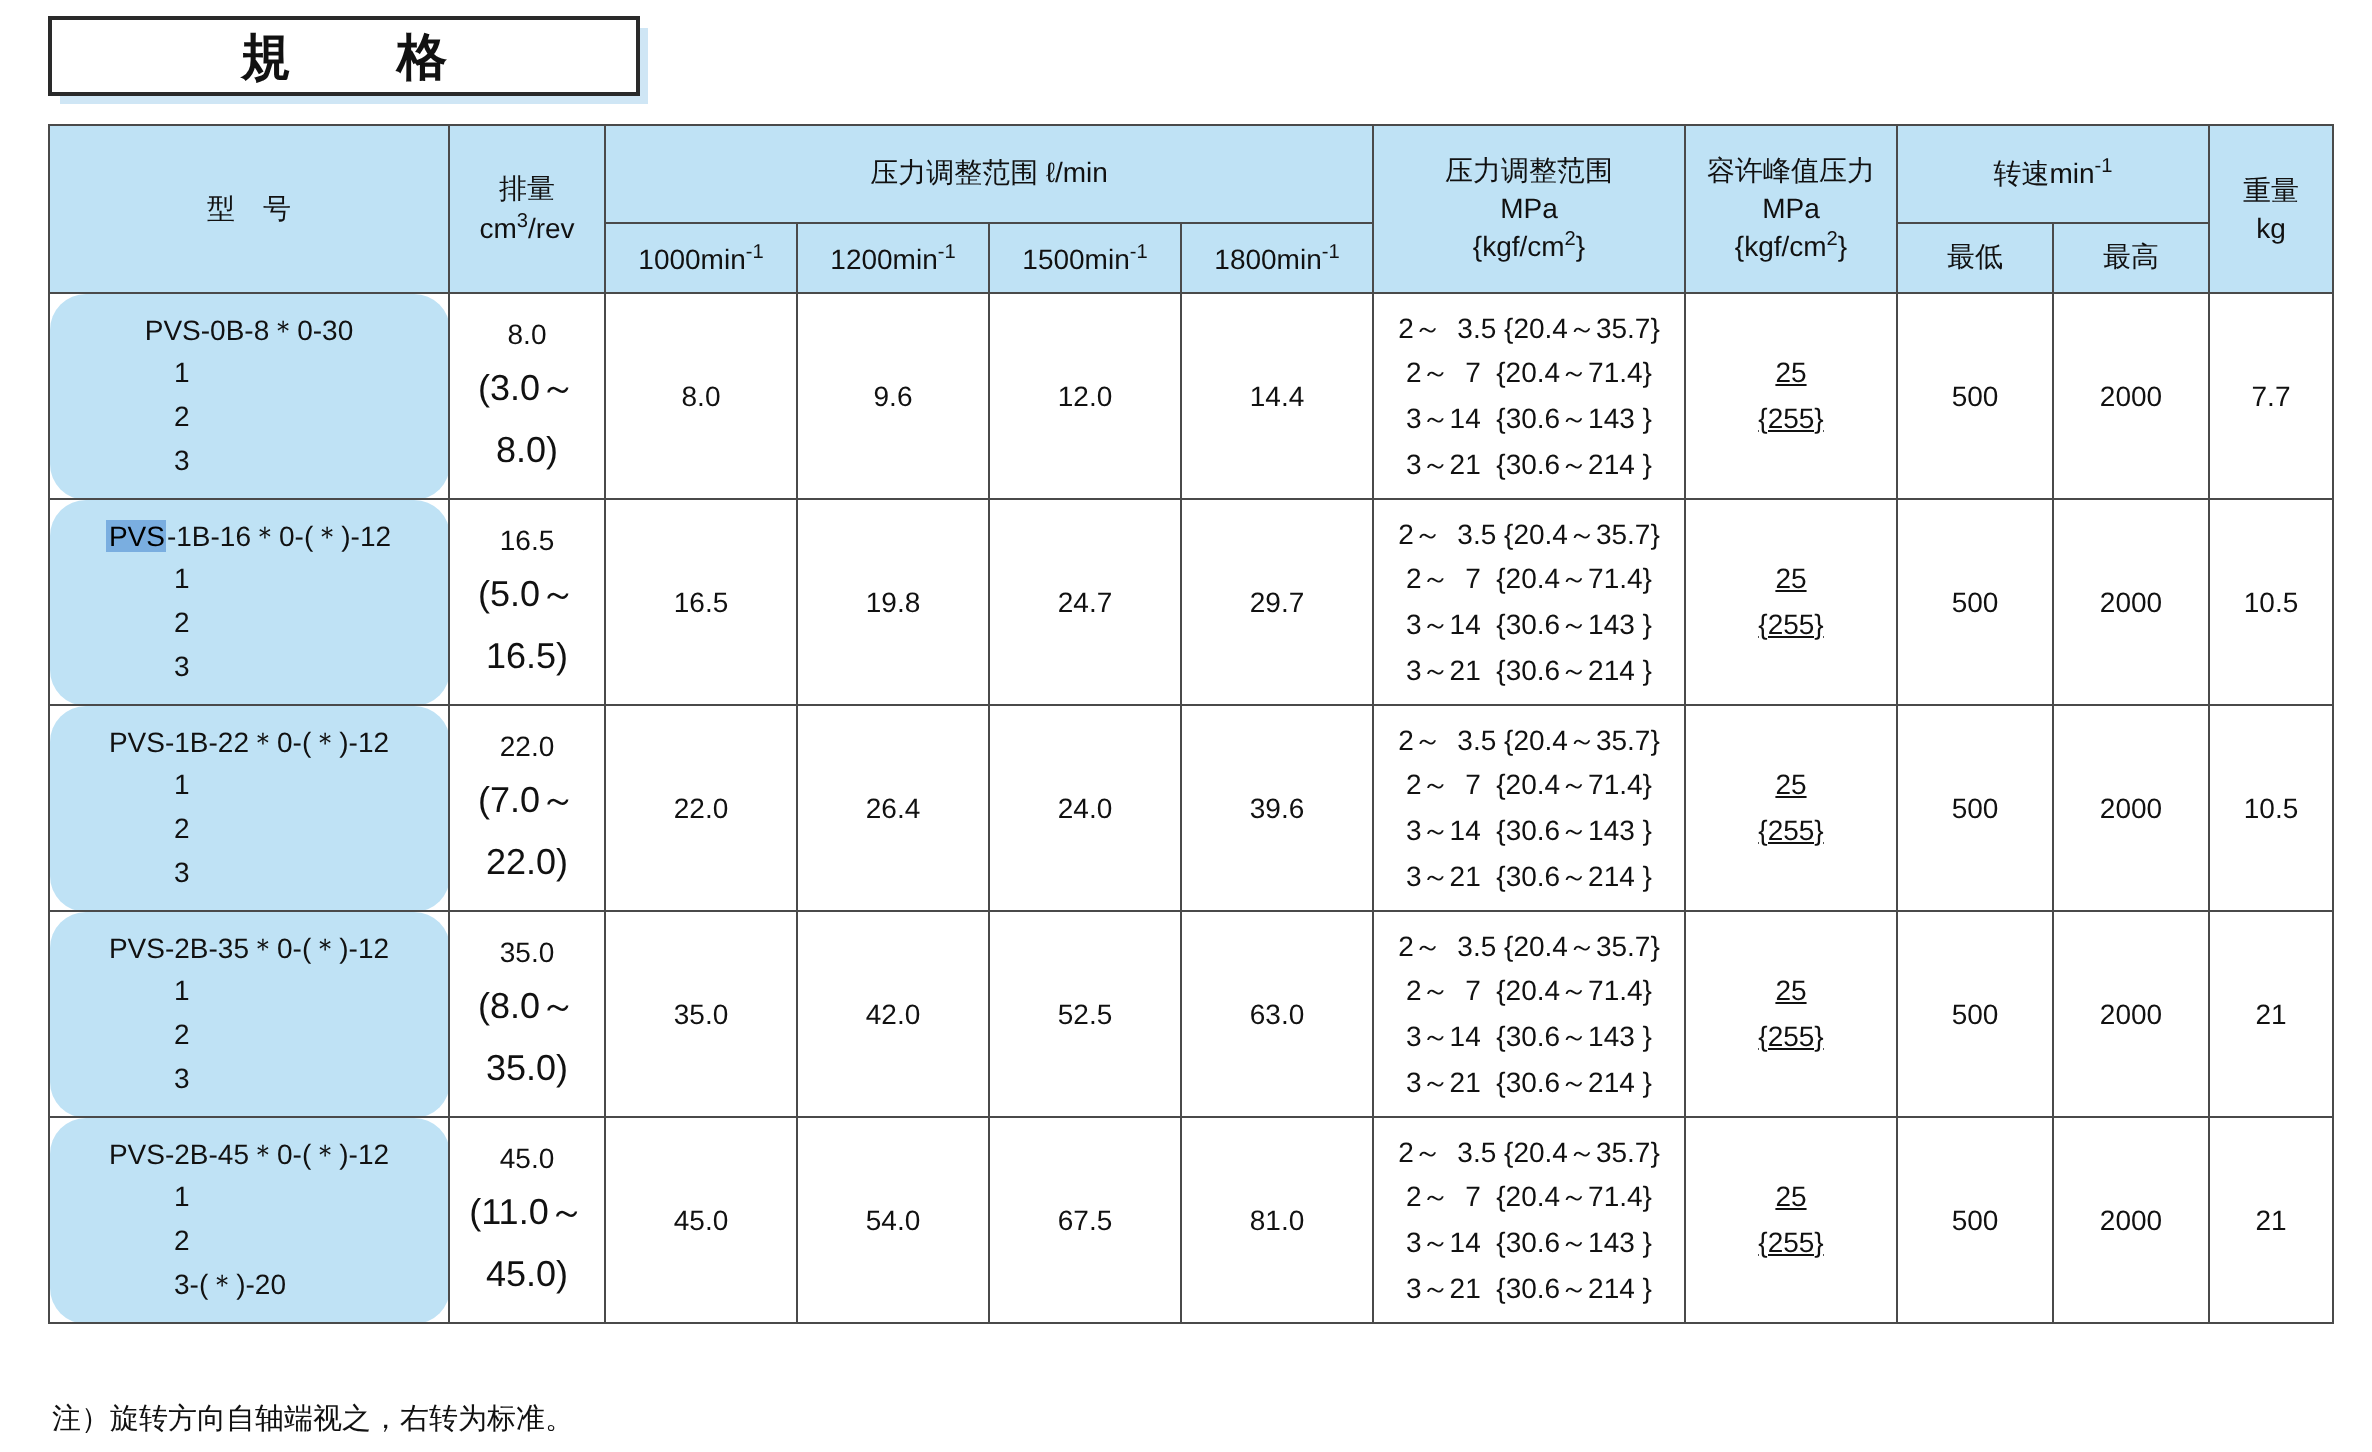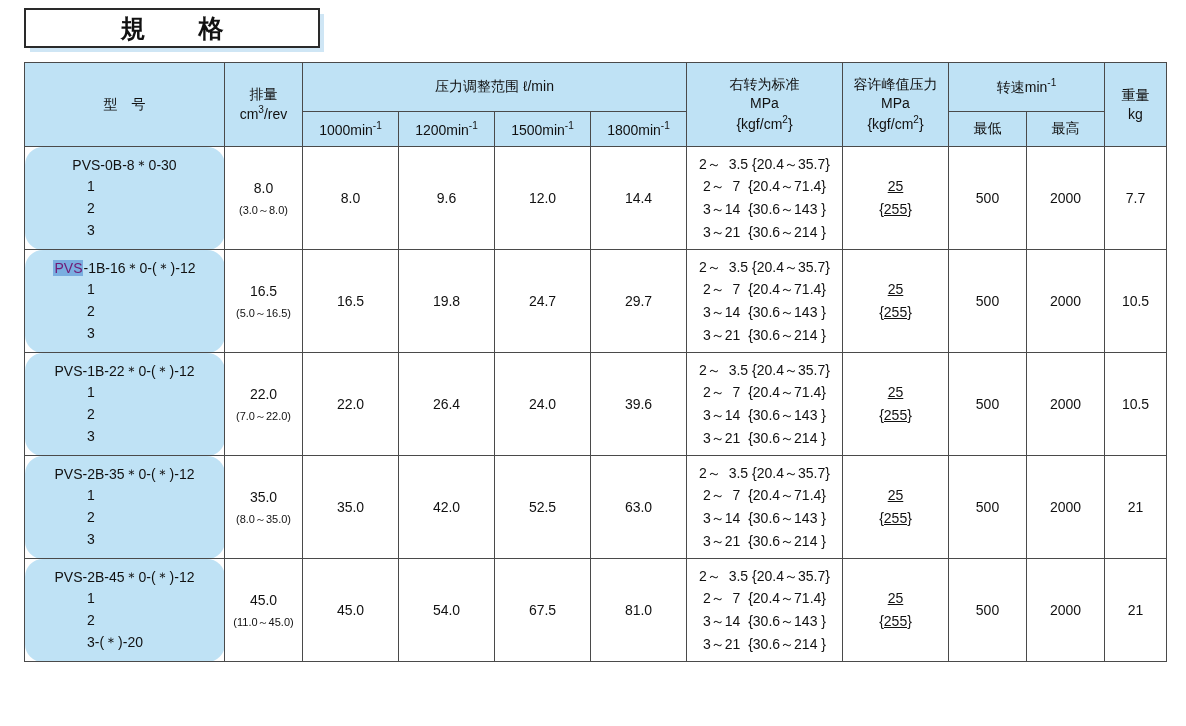--- a/index.html
+++ b/index.html
@@ -116,27 +116,27 @@
     border-radius: 18px;
   }
   .model-line1 { display: block; }
   .model-sub {
     display: block;
     padding-left: 62px;
     text-align: left;
   }
   .sel {
     background: #7aaee0;
-    color: #701a75;
+    color: #000000;
     padding: 0 1px;
   }
 
   .disp-cell { line-height: 1.7; font-size: 14.5px; }
   .disp-main { display: block; }
-  .disp-range { display: block; font-size: 11px; }
+  .disp-range { display: block; font-size: 18px; }
 
   .flow-cell { font-size: 15px; }
 
   .press-cell {
     text-align: left;
     padding: 5px 0 5px 12px;
     font-size: 12.5px;
     line-height: 1.62;
     white-space: pre;
     font-family: "Liberation Sans", sans-serif;
@@ -187,21 +187,21 @@
       </colgroup>
       <thead>
         <tr>
           <td rowspan="2" class="hdr-main">型　号</td>
           <td rowspan="2" class="hdr-main hdr-two-line">
             <span>排量</span><br>
             <span>cm<sup>3</sup>/rev</span>
           </td>
           <td colspan="4" class="hdr-main">压力调整范围 ℓ/min</td>
           <td rowspan="2" class="hdr-main hdr-two-line">
-            <span>右转为标准</span><br>
+            <span>压力调整范围</span><br>
             <span>MPa</span><br>
             <span>{kgf/cm<sup>2</sup>}</span>
           </td>
           <td rowspan="2" class="hdr-main hdr-two-line">
             <span>容许峰值压力</span><br>
             <span>MPa</span><br>
             <span>{kgf/cm<sup>2</sup>}</span>
           </td>
           <td colspan="2" class="hdr-main">转速min<sup>-1</sup></td>
           <td rowspan="2" class="hdr-main hdr-two-line">
@@ -336,14 +336,15 @@
               <span class="peak-line">{255}</span>
             </td>
             <td class="speed-cell">500</td>
             <td class="speed-cell">2000</td>
             <td class="weight-cell">21</td>
           </tr>
         </tbody>
     </table>
   </div>
 
+  <div class="note">注）旋转方向自轴端视之，右转为标准。</div>
 
 </div>
 
 </body></html>

